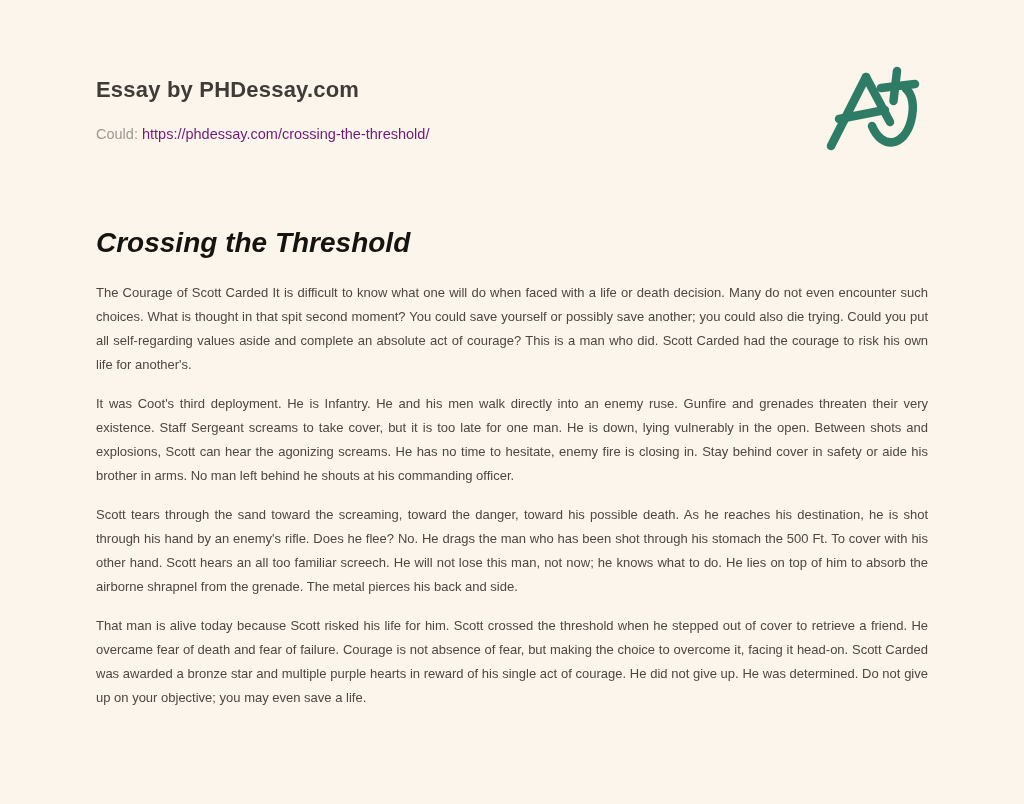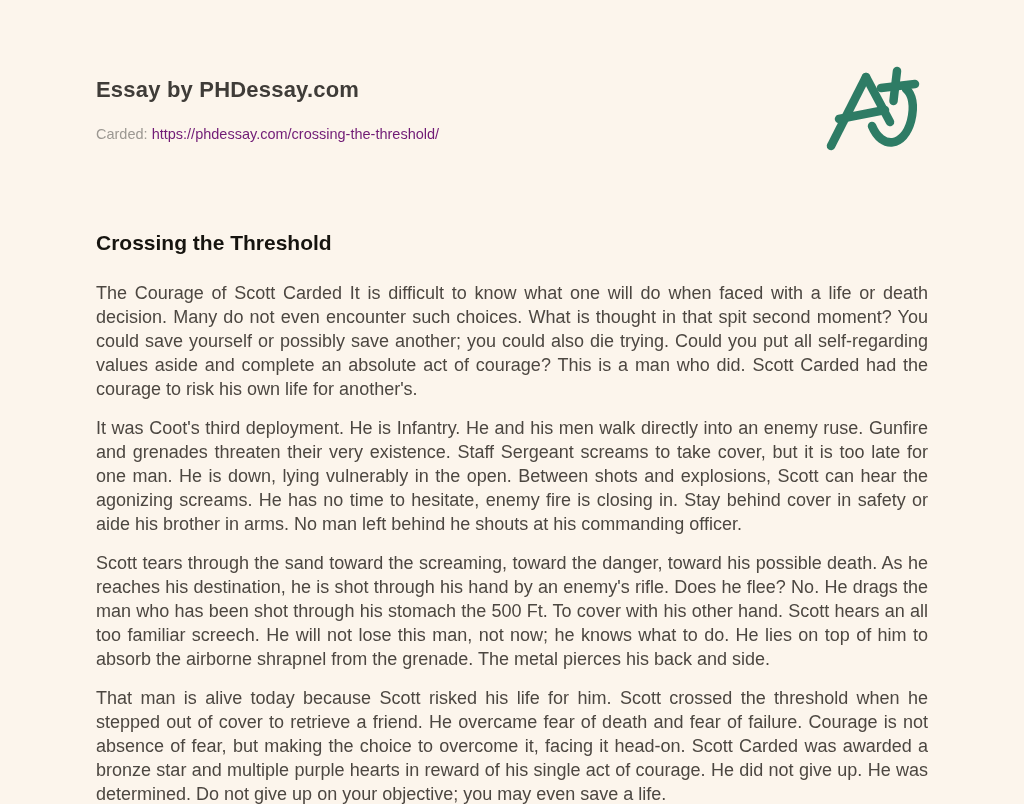--- a/index.html
+++ b/index.html
@@ -37,43 +37,44 @@
   }
   .logo {
     position: absolute;
     top: 62px;
     right: 90px;
     width: 114px;
     height: 104px;
   }
   .logo svg { width: 100%; height: 100%; }
   .essay-title {
-    font-size: 21px;
+    font-size: 28px;
     line-height: 34px;
     font-weight: 700;
     color: #16140f;
     margin: 83px 0 21px 0;
+    font-style: italic;
   }
   .essay-body p {
-    font-size: 18px;
+    font-size: 13px;
     line-height: 24px;
     color: #4c4741;
     text-align: justify;
     margin: 0 0 15px 0;
   }
 </style>
 </head>
 <body>
 
 <div class="page">
 
   <h1 class="site-title">Essay by PHDessay.com</h1>
 
   <div class="source-line">
-    <span>Carded:</span>
+    <span>Could:</span>
     <a href="#">https://phdessay.com/crossing-the-threshold/</a>
   </div>
 
   <div class="logo">
     <svg viewBox="0 0 114 104" fill="none" xmlns="http://www.w3.org/2000/svg">
       <g stroke="#2e7c65" stroke-width="8.5" stroke-linecap="round" stroke-linejoin="round" fill="none">
         <path d="M11 84 L46 15"></path>
         <path d="M46 15 L70 60"></path>
         <path d="M19 57 L65 48"></path>
         <path d="M52 64 C62 88 84 85 91 59 C95 43 92 32 86 27"></path>

